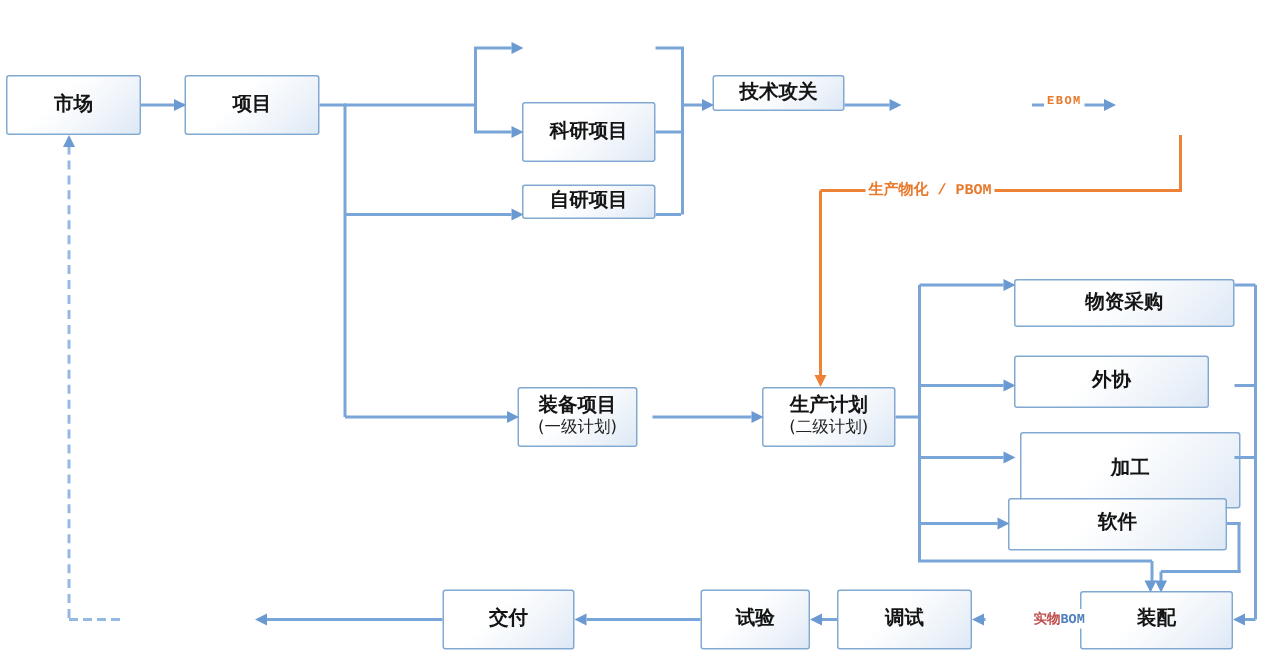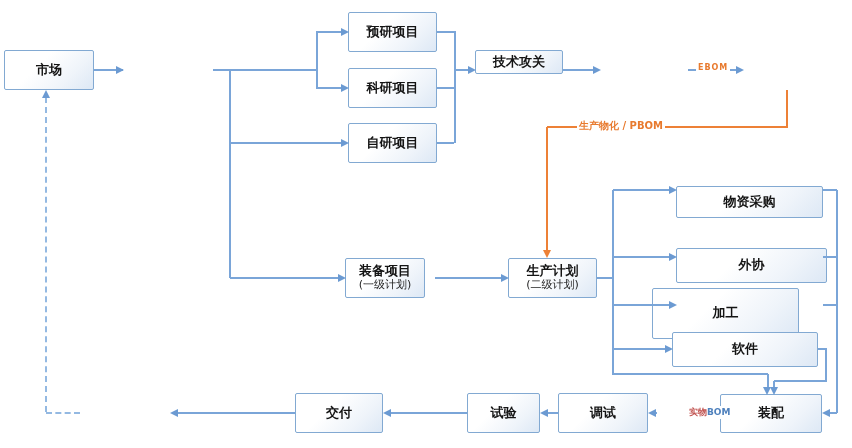--- a/index.html
+++ b/index.html
@@ -20,62 +20,62 @@
   .dh{position:absolute;height:0;border-top:2px dashed #94b9e2;}
   .dv{position:absolute;width:0;border-left:2px dashed #94b9e2;}
   
   .ar,.al,.ad,.au{position:absolute;width:0;height:0;}
   .ar{border-top:4px solid transparent;border-bottom:4px solid transparent;border-left:8px solid #6b9ad2;}
   .al{border-top:4px solid transparent;border-bottom:4px solid transparent;border-right:8px solid #6b9ad2;}
   .ad{border-left:4px solid transparent;border-right:4px solid transparent;border-top:8px solid #6b9ad2;}
   .ado{border-top-color:#ed8136;}
   .au{border-left:4px solid transparent;border-right:4px solid transparent;border-bottom:8px solid #6b9ad2;}
   
-  .elbl{position:absolute;background:#ffffff;padding:0 2px;white-space:nowrap;}
+  .elbl{position:absolute;background:#ffffff;padding:0 2px;white-space:nowrap;font-family:Liberation Mono, monospace;}
   .lbl-ebom{font-size:8px;font-weight:bold;color:#e87a2e;letter-spacing:1px;}
   .lbl-pbom{font-size:10px;font-weight:bold;color:#e87a2e;}
   .lbl-pb{font-size:9px;font-weight:bold;padding-left:32px;}
   .pb-cn{color:#c0504d;}
   .pb-en{color:#4f81bd;}
 </style>
 </head>
 <body>
 
 <div class="canvas">
 
   <div class="node" style="left:4px;top:50px;width:90px;height:40px">
     <span class="nl">市场</span>
   </div>
-  <div class="node" style="left:348px;top:12px;width:89px;height:40px">
-    <span class="nl">预研项目</span>
+  <div class="node" style="left:123px;top:50px;width:90px;height:40px">
+    <span class="nl">项目</span>
   </div>
   <div class="node" style="left:348px;top:68px;width:89px;height:40px">
     <span class="nl">科研项目</span>
   </div>
-  <div class="node" style="left:348px;top:123px;width:89px;height:40px">
+  <div class="node" style="left:348px;top:123px;width:89px;height:23px">
     <span class="nl">自研项目</span>
   </div>
   <div class="node" style="left:475px;top:50px;width:88px;height:24px">
     <span class="nl">技术攻关</span>
   </div>
   <div class="node" style="left:345px;top:258px;width:80px;height:40px">
     <span class="nl">装备项目</span>
     <span class="ns">(一级计划)</span>
   </div>
   <div class="node" style="left:508px;top:258px;width:89px;height:40px">
     <span class="nl">生产计划</span>
     <span class="ns">(二级计划)</span>
   </div>
   <div class="node" style="left:676px;top:186px;width:147px;height:32px">
     <span class="nl">物资采购</span>
   </div>
-  <div class="node" style="left:676px;top:248px;width:151px;height:35px">
+  <div class="node" style="left:676px;top:237px;width:130px;height:35px">
     <span class="nl">外协</span>
   </div>
-  <div class="node" style="left:652px;top:288px;width:147px;height:51px">
+  <div class="node" style="left:680px;top:288px;width:147px;height:51px">
     <span class="nl">加工</span>
   </div>
   <div class="node" style="left:672px;top:332px;width:146px;height:35px">
     <span class="nl">软件</span>
   </div>
   <div class="node" style="left:720px;top:394px;width:102px;height:39px">
     <span class="nl">装配</span>
   </div>
   <div class="node" style="left:558px;top:393px;width:90px;height:40px">
     <span class="nl">调试</span>

